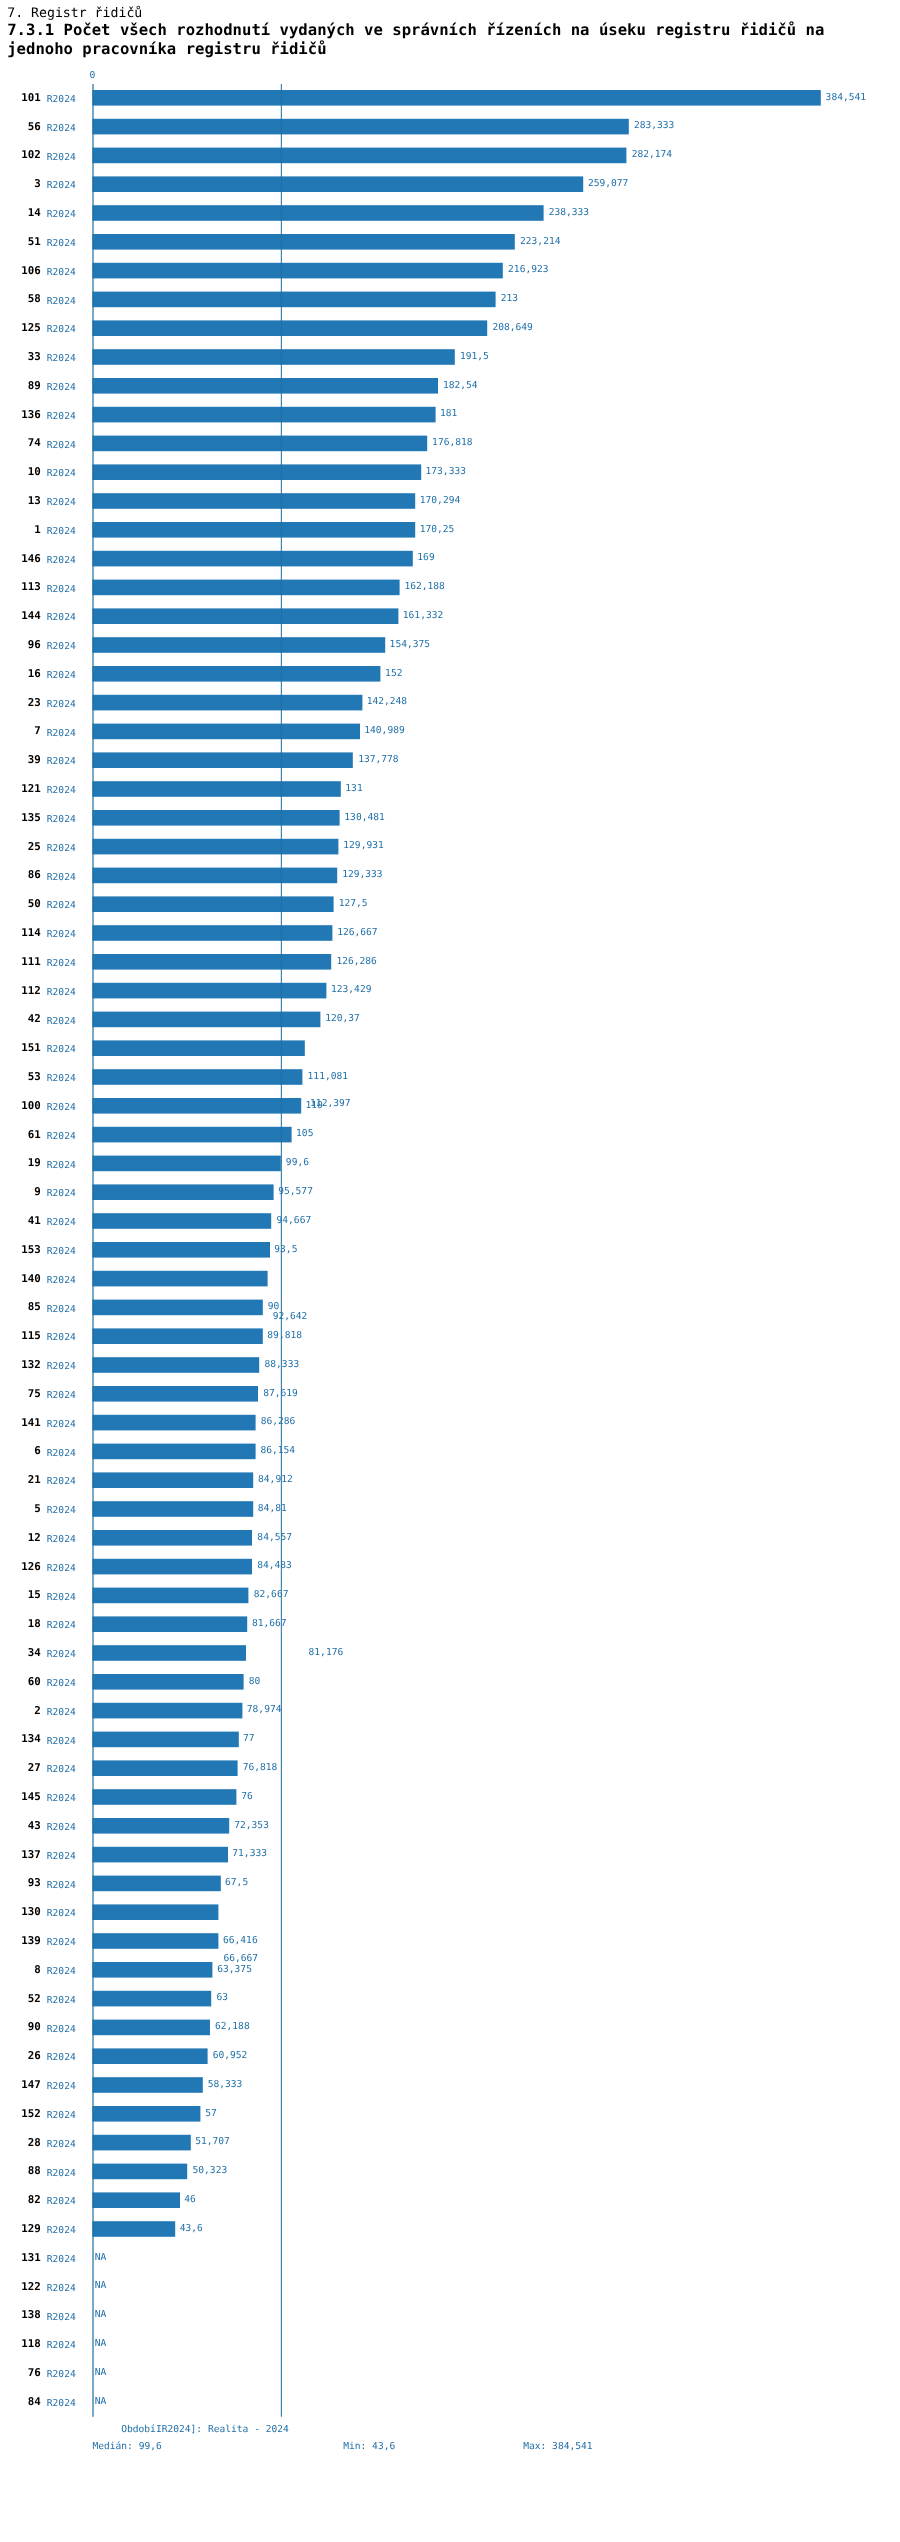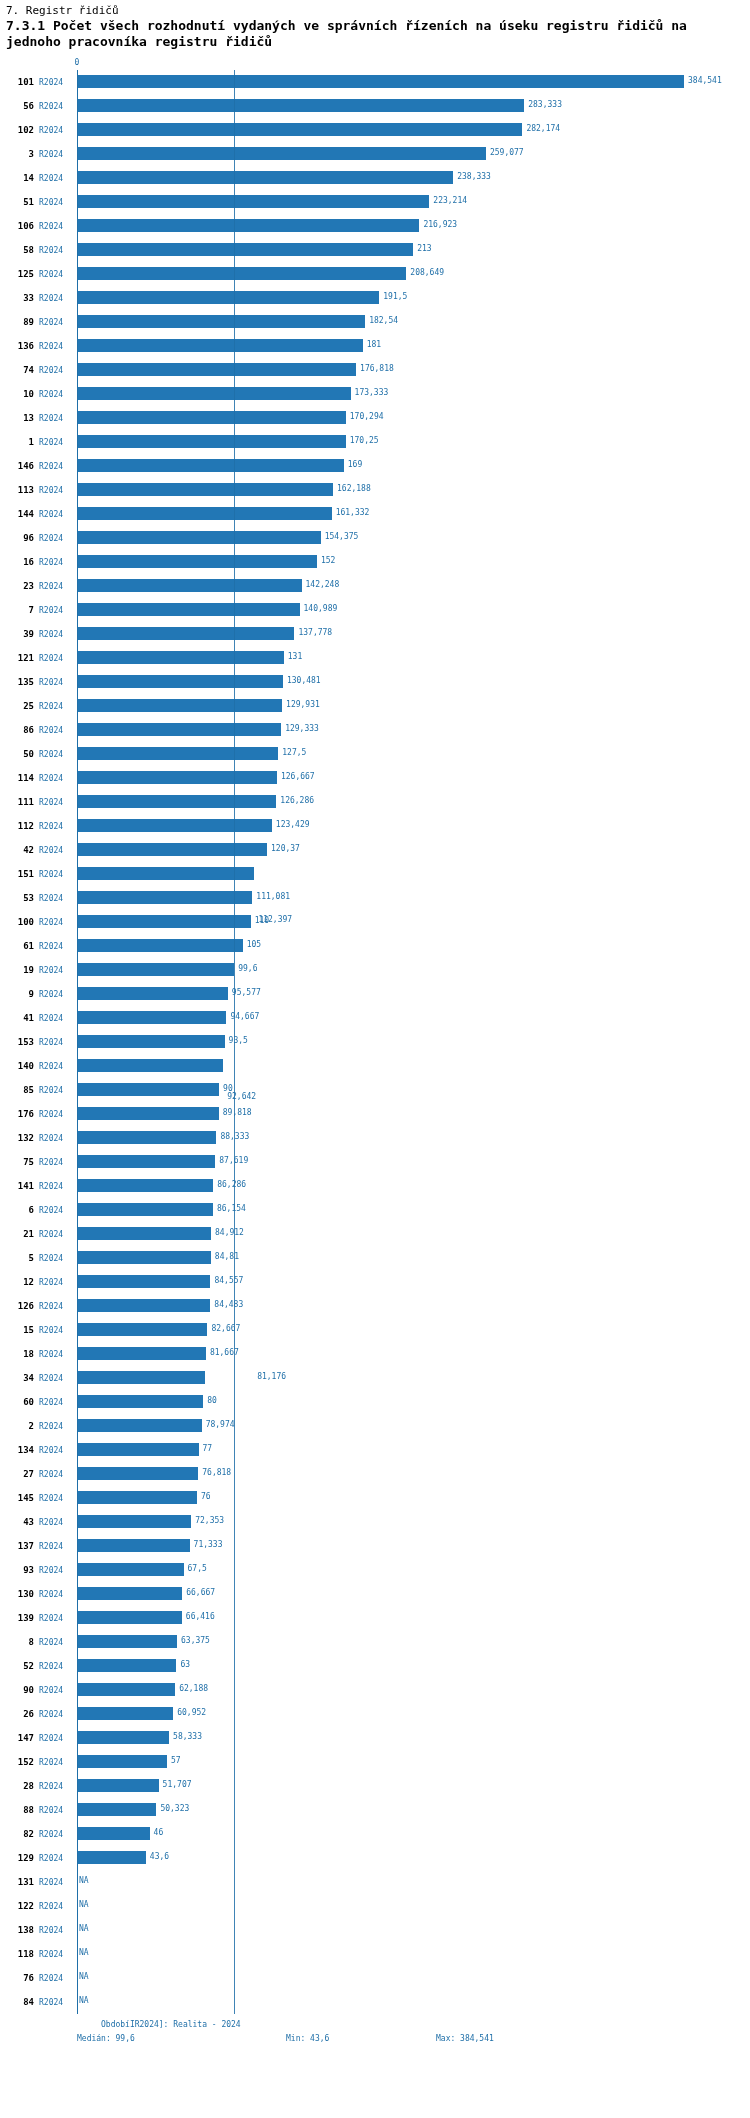--- a/index.html
+++ b/index.html
@@ -506,21 +506,21 @@
         </div>
         <div class="row">
           <div class="row-label">85</div>
           <div class="row-series">R2024</div>
           <div class="bar-zone">
             <div class="bar" style="width: 142.065px; background: rgb(34, 119, 181);"></div>
             <div class="bar-val" style="left: 146.065px;">90</div>
           </div>
         </div>
         <div class="row">
-          <div class="row-label">176</div>
+          <div class="row-label">115</div>
           <div class="row-series">R2024</div>
           <div class="bar-zone">
             <div class="bar" style="width: 141.778px; background: rgb(34, 119, 181);"></div>
             <div class="bar-val" style="left: 145.778px;">89,818</div>
           </div>
         </div>
         <div class="row">
           <div class="row-label">132</div>
           <div class="row-series">R2024</div>
           <div class="bar-zone">
@@ -670,21 +670,21 @@
           <div class="bar-zone">
             <div class="bar" style="width: 106.549px; background: rgb(34, 119, 181);"></div>
             <div class="bar-val" style="left: 110.549px;">67,5</div>
           </div>
         </div>
         <div class="row">
           <div class="row-label">130</div>
           <div class="row-series">R2024</div>
           <div class="bar-zone">
             <div class="bar" style="width: 105.234px; background: rgb(34, 119, 181);"></div>
-            <div class="bar-val" style="left: 109.234px;">66,667</div>
+            <div class="bar-val" style="left: 109.234px; margin-top: 39px;">66,667</div>
           </div>
         </div>
         <div class="row">
           <div class="row-label">139</div>
           <div class="row-series">R2024</div>
           <div class="bar-zone">
             <div class="bar" style="width: 104.838px; background: rgb(34, 119, 181);"></div>
             <div class="bar-val" style="left: 108.838px;">66,416</div>
           </div>
         </div>

